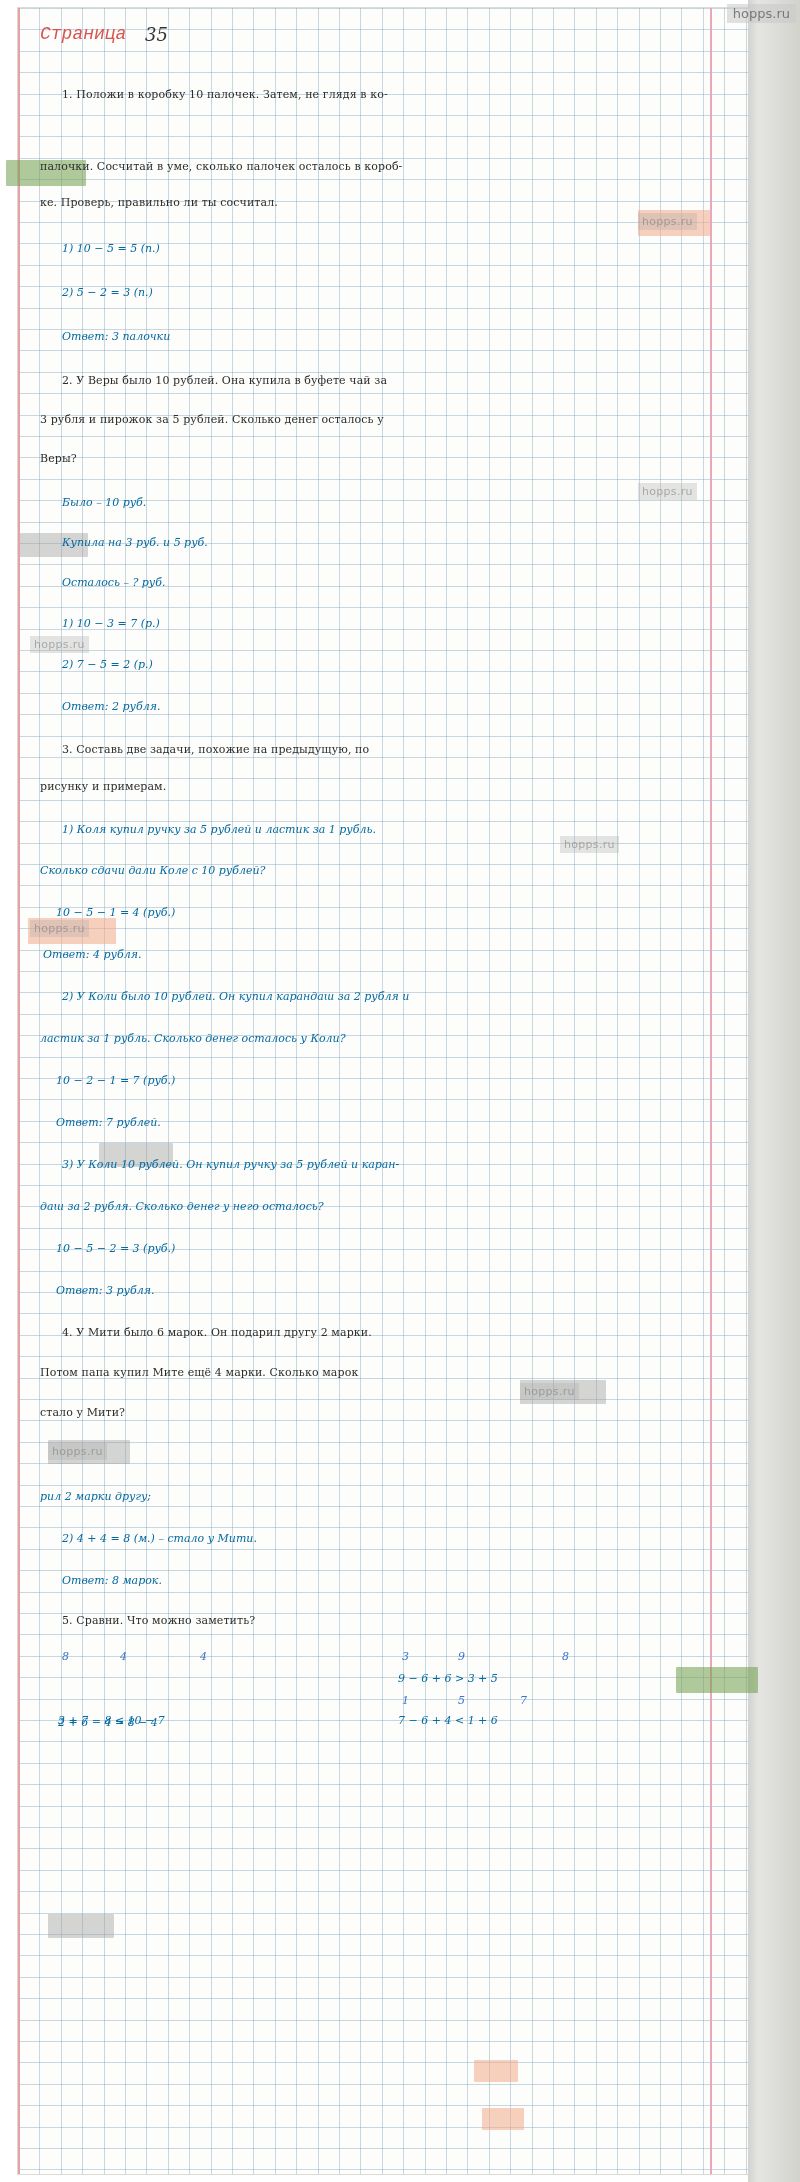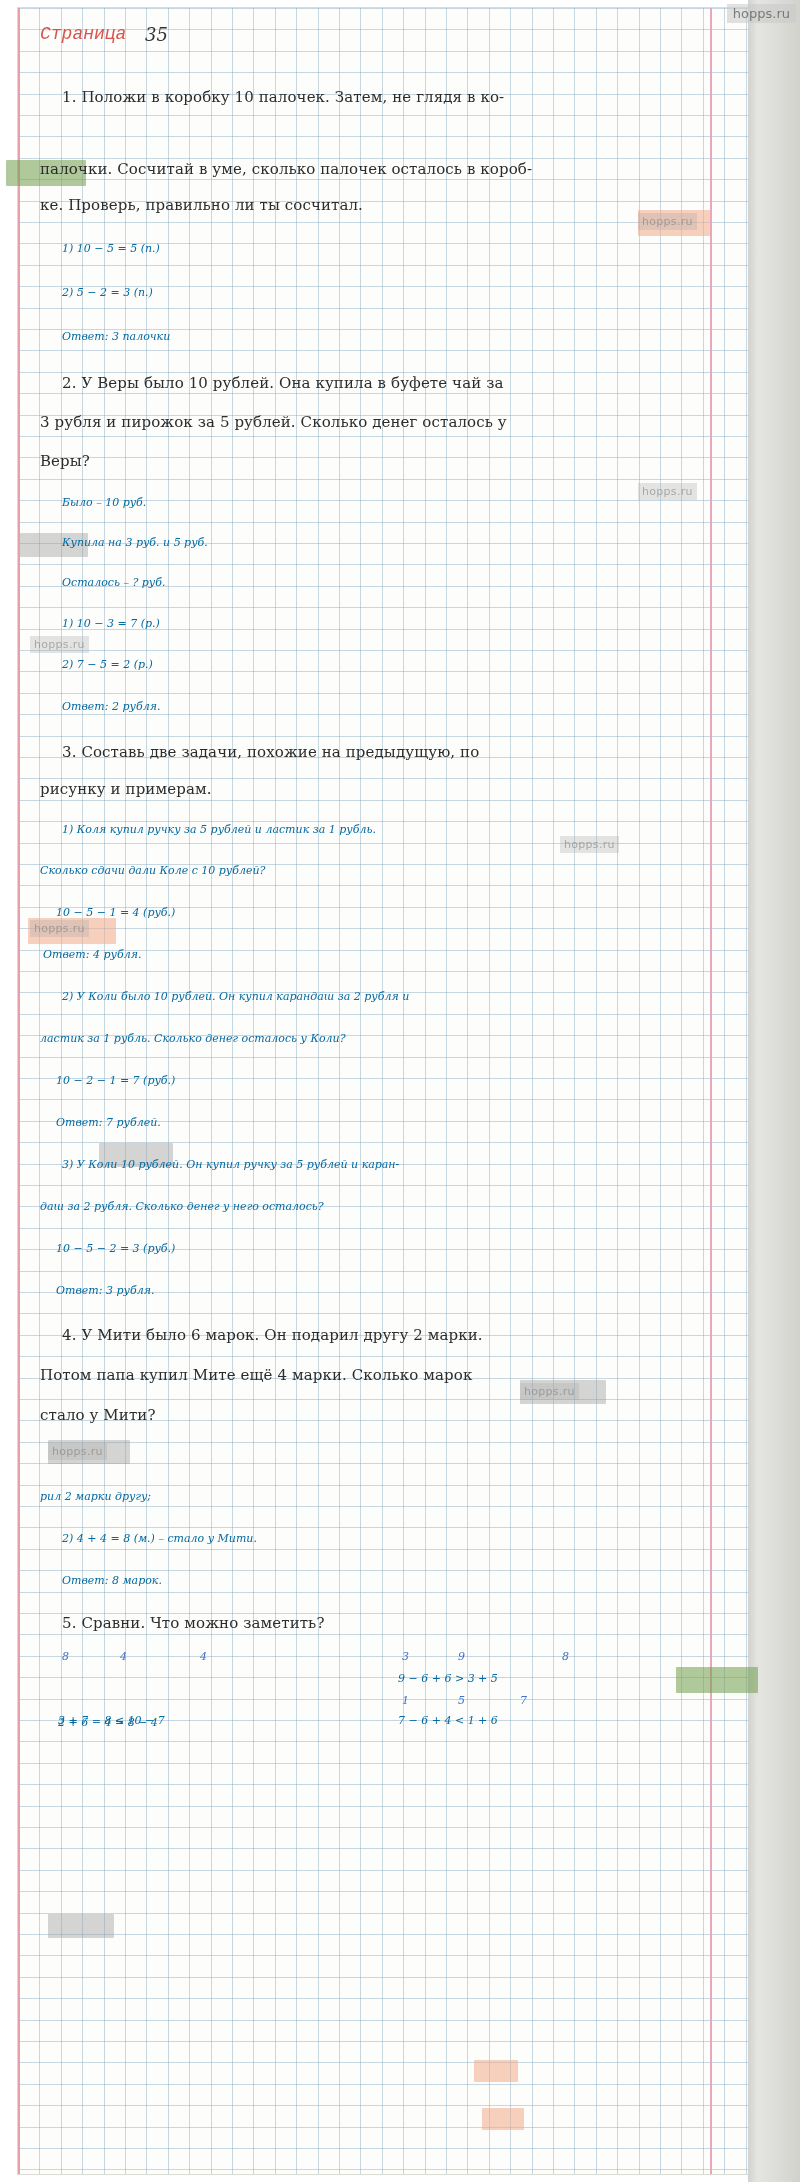--- a/index.html
+++ b/index.html
@@ -70,21 +70,21 @@
   }
 
   .line {
     position: absolute;
     white-space: pre;
     font-family: "DejaVu Serif", serif;
   }
 
   .printed {
     color: #2c2c2c;
-    font-size: 15px;
+    font-size: 11px;
     letter-spacing: 0.1px;
   }
   .hand {
     color: #0369a1;
     font-size: 11px;
     font-style: italic;
     font-family: "DejaVu Serif", serif;
   }
 
   .page-label {

